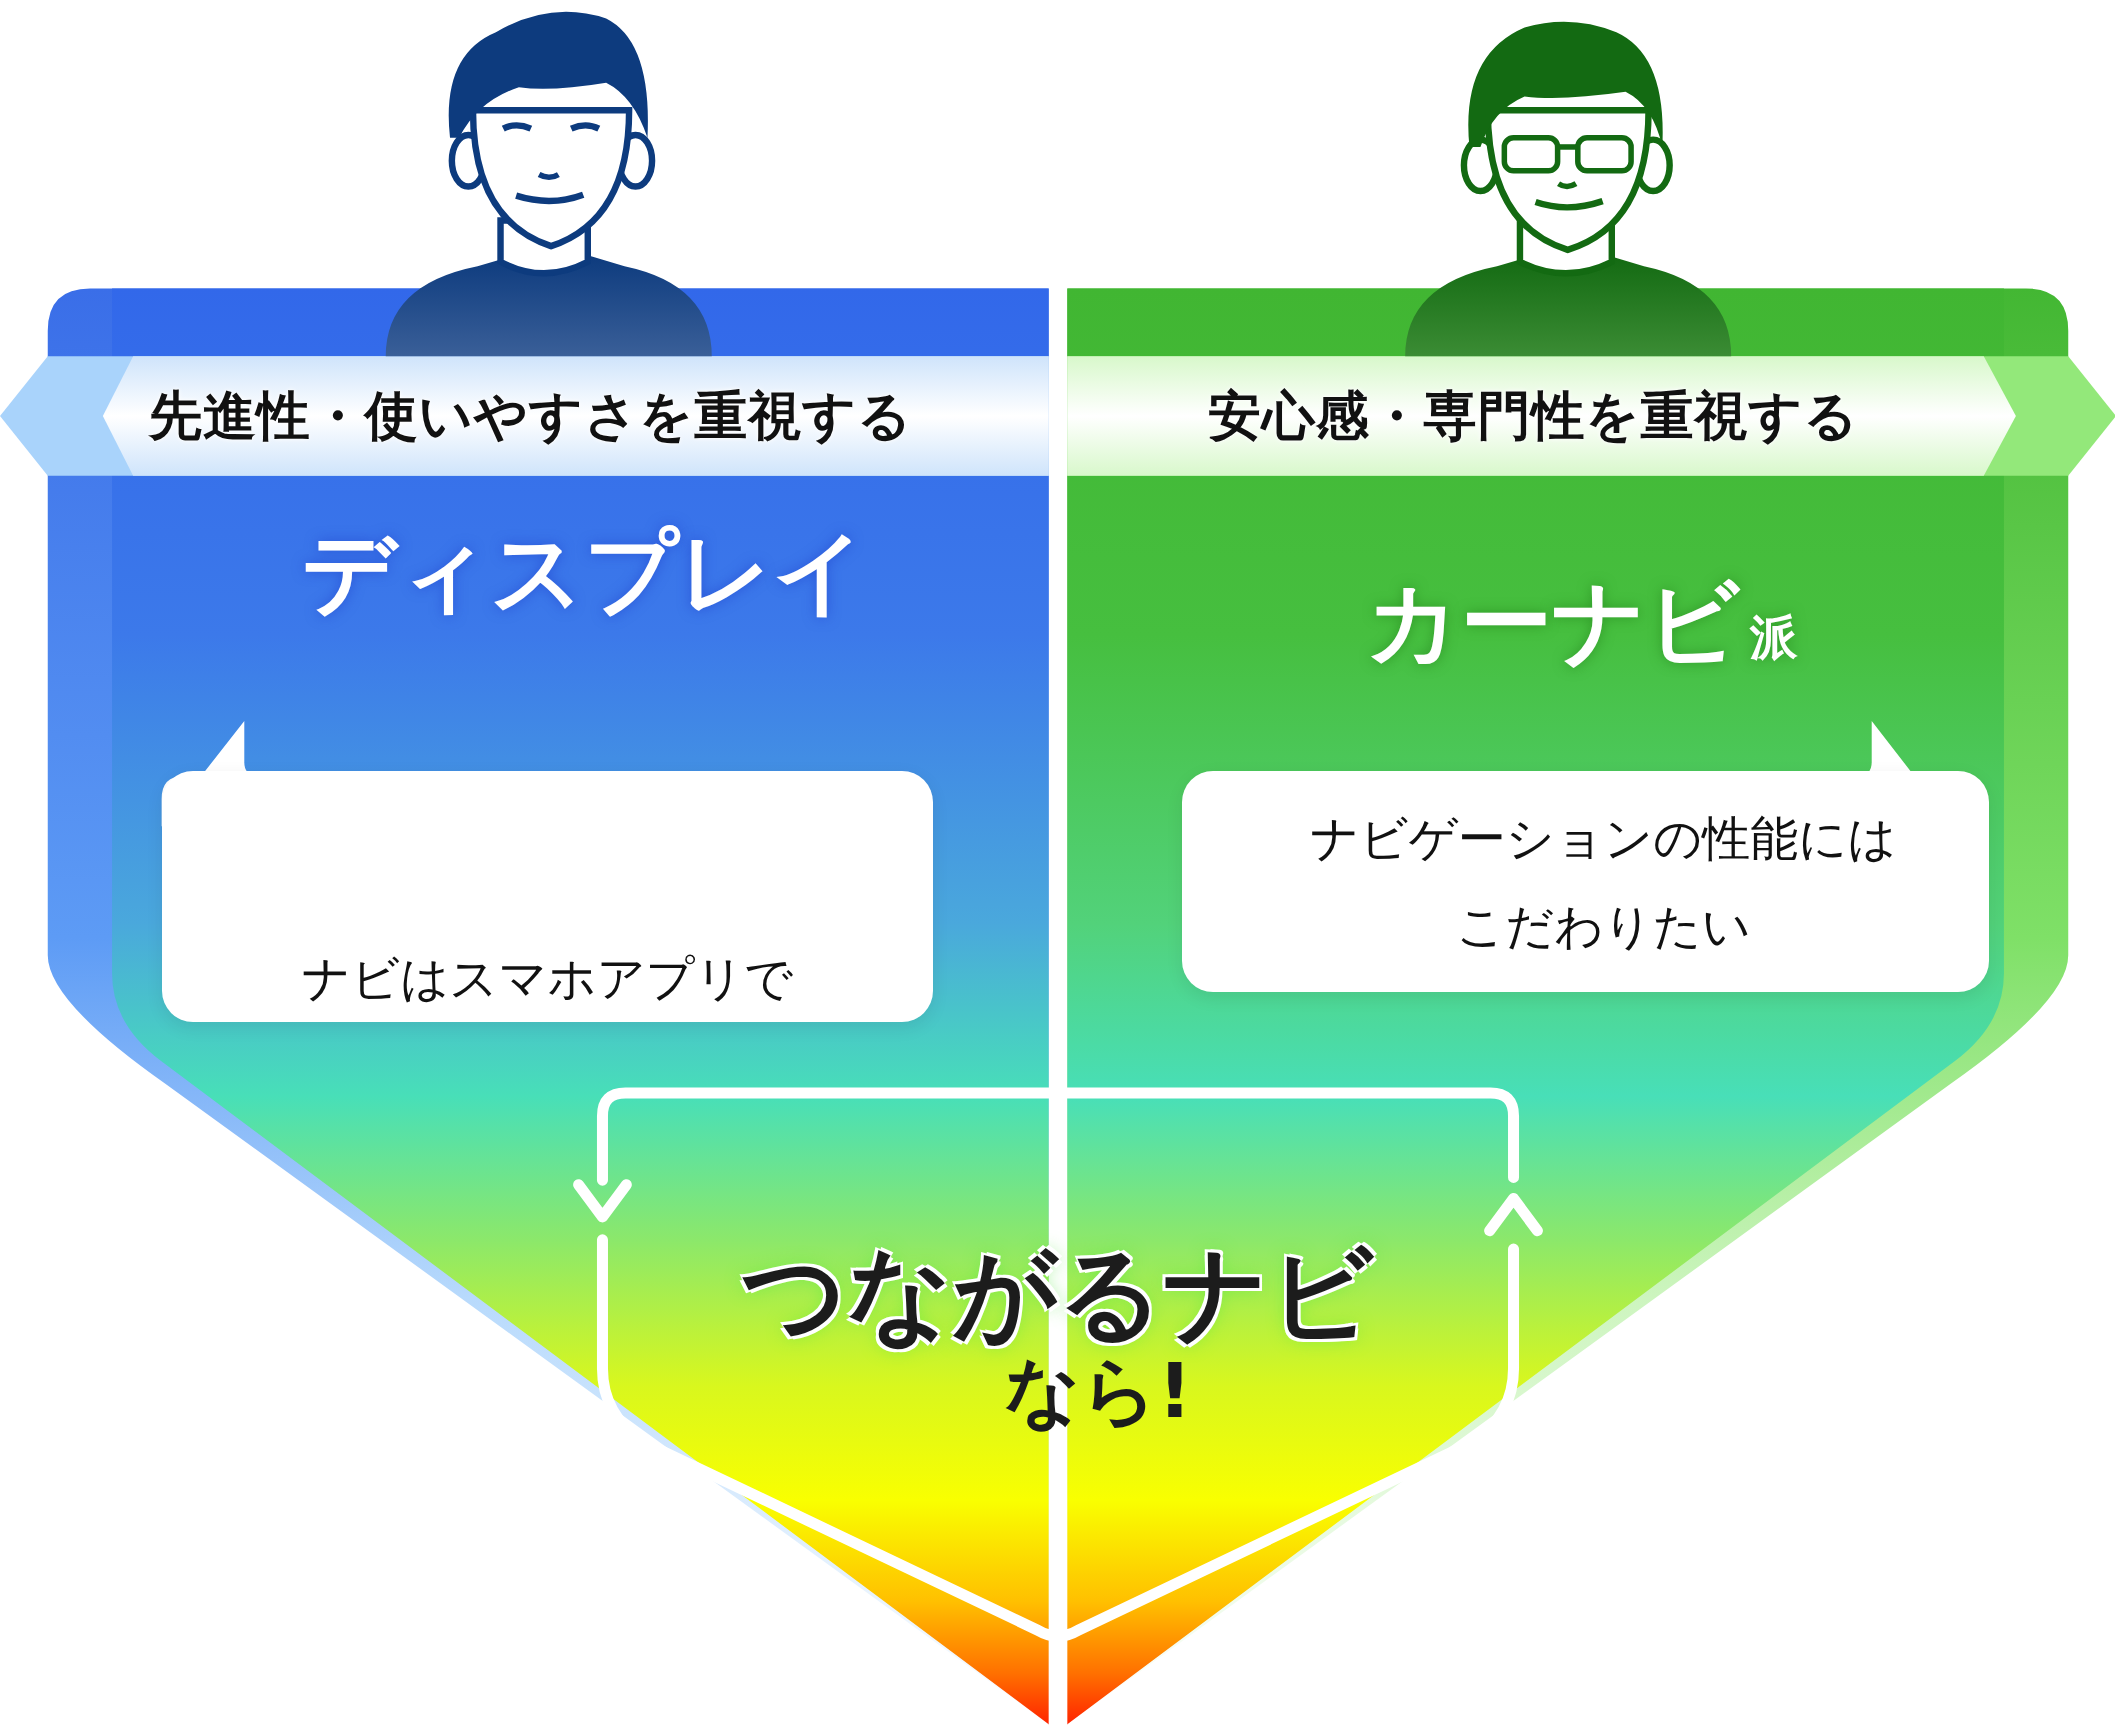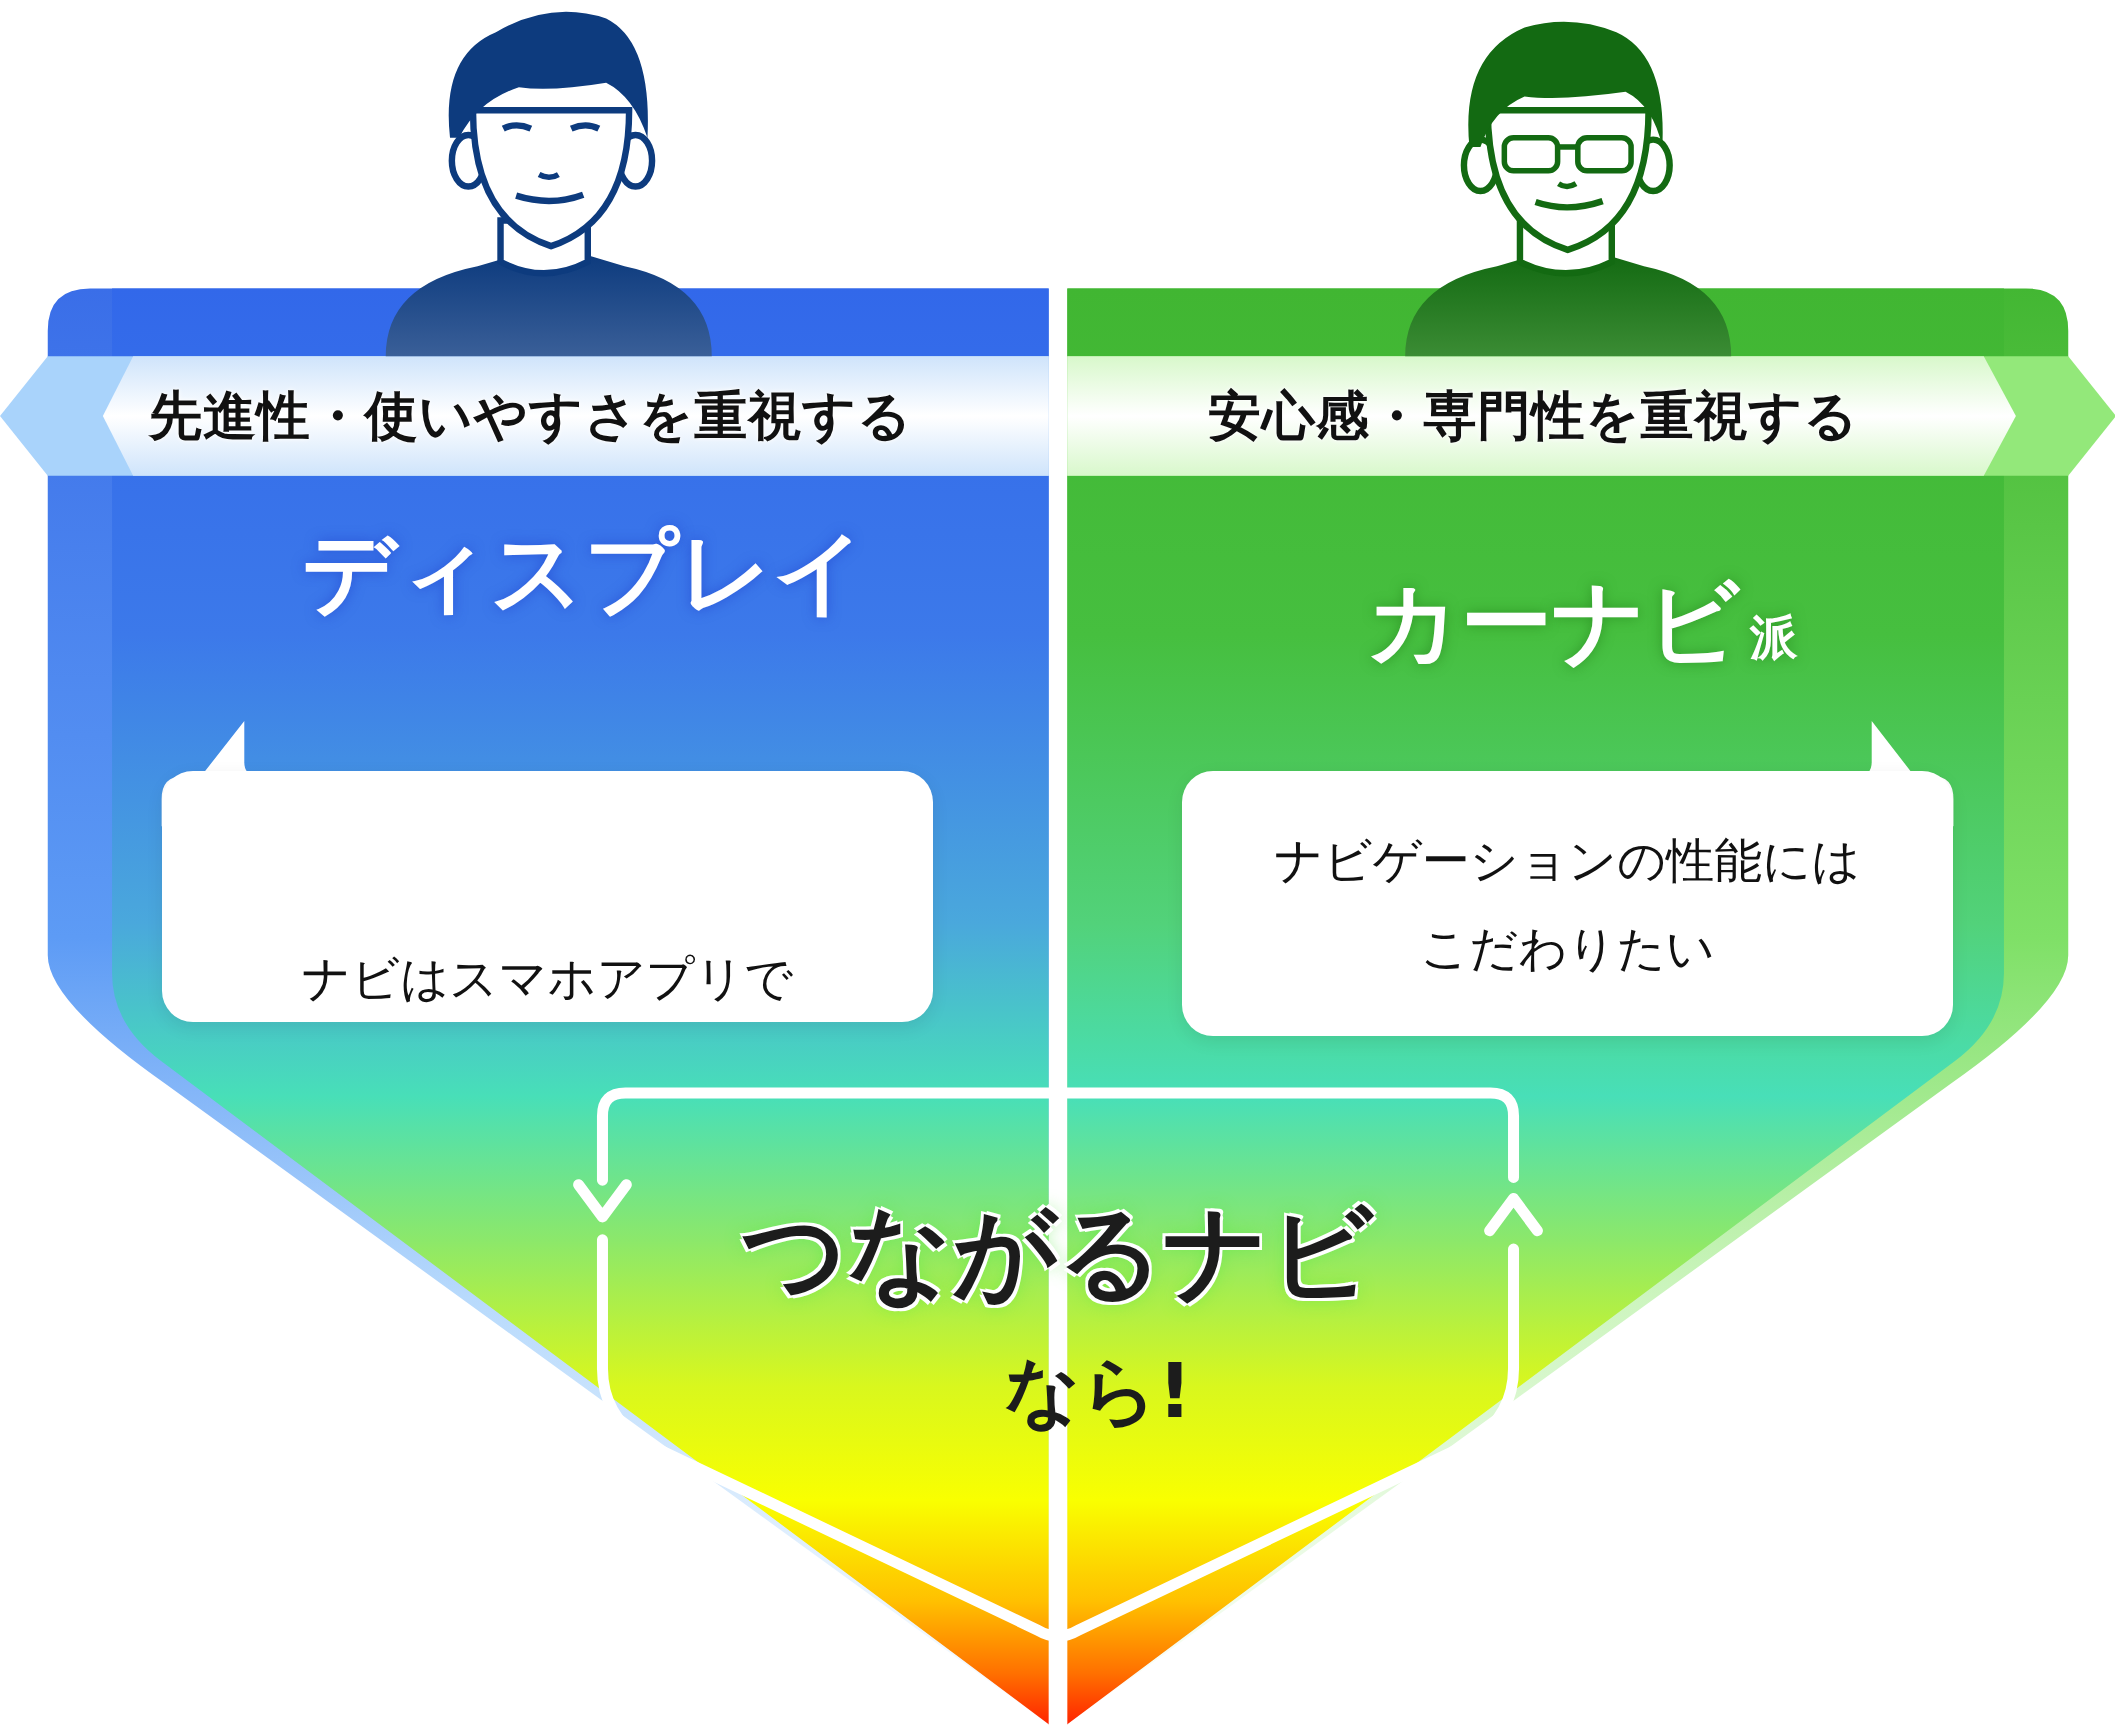--- a/index.html
+++ b/index.html
@@ -140,20 +140,20 @@
   <div>ディスプレイ</div>
 </div>
 
 <div class="title green" style="left:1366px;top:569px;font-size:92px;line-height:108px;">
   <span>カーナビ</span><span class="ha">派</span>
 </div>
 
 <div class="bubble" style="left:162px;top:771px;width:771px;height:251px;justify-content:flex-end;">
   <span>ナビはスマホアプリで</span>
 </div>
-<div class="bubble" style="left:1182px;top:771px;width:771px;height:265px;">
+<div class="bubble" style="left:1182px;top:771px;width:771px;height:221px;padding-left:36px;">
   <span>ナビゲーションの性能には</span>
   <span>こだわりたい</span>
 </div>
 
-<div class="main-title" style="top:1194px;font-size:103px;line-height:119px;text-shadow:0 0 2.8px #fff,0 0 2.8px #fff,2.8px 2.8px 0 #fff,-2.8px -2.8px 0 #fff,2.8px -2.8px 0 #fff,-2.8px 2.8px 0 #fff,0 0 18.4px rgba(80,230,60,0.6);font-family:Liberation Serif, serif;">つながるナビ</div>
+<div class="main-title" style="top:1234px;font-size:103px;line-height:119px;text-shadow:0 0 2.8px #fff,0 0 2.8px #fff,2.8px 2.8px 0 #fff,-2.8px -2.8px 0 #fff,2.8px -2.8px 0 #fff,-2.8px 2.8px 0 #fff,0 0 18.4px rgba(80,230,60,0.6);">つながるナビ</div>
 <div class="main-title" style="top:1345px;font-size:75px;line-height:92px;margin-left:40px;">なら!</div>
 
 
 </body></html>

